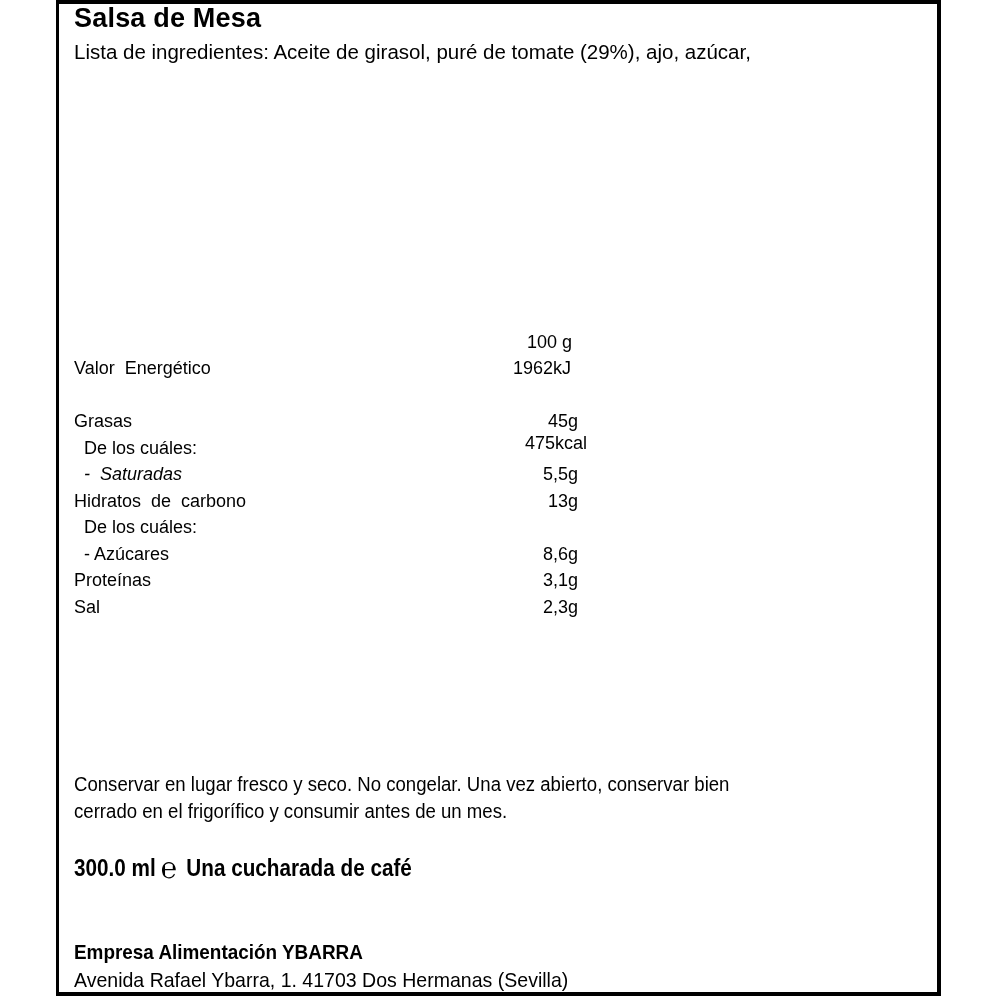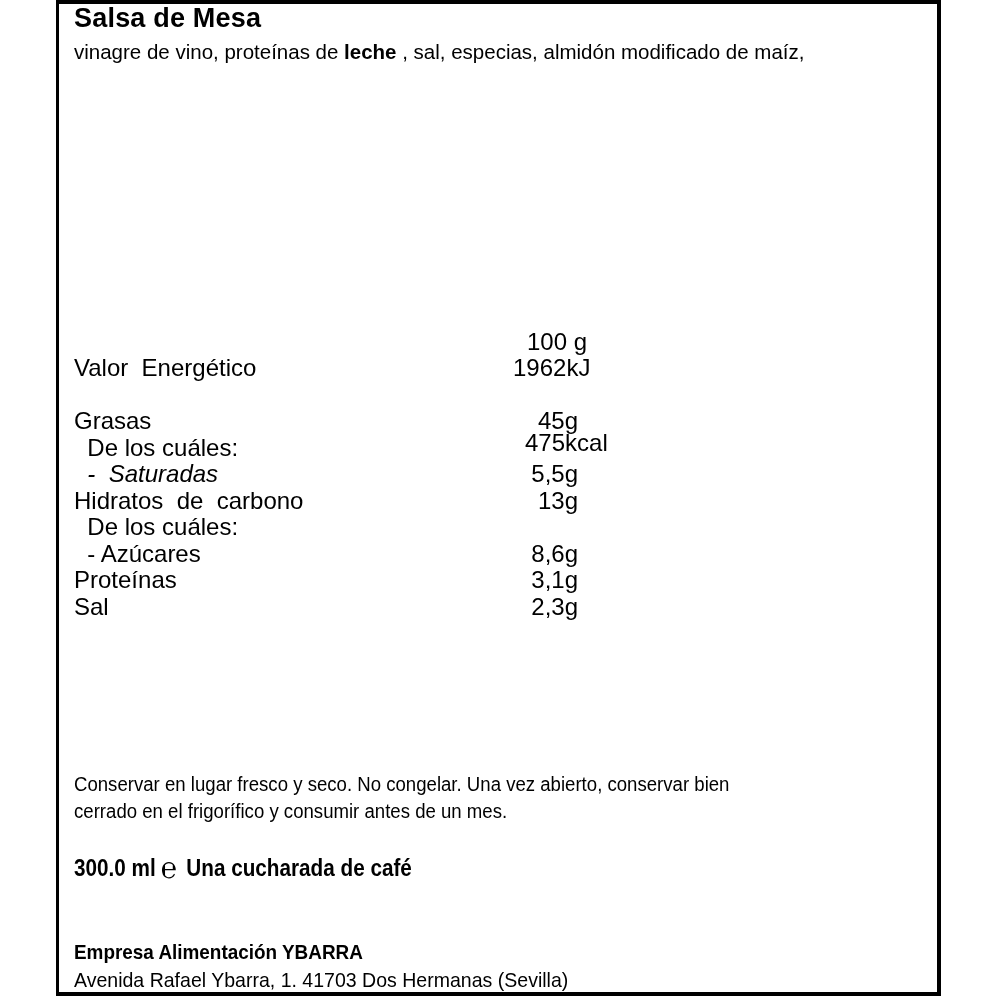--- a/index.html
+++ b/index.html
@@ -6,39 +6,39 @@
   body { width:1000px; height:1000px; position:relative; overflow:hidden;
          font-family:"Liberation Sans", sans-serif; color:#000; }
   .label-box { position:absolute; left:56px; top:0; width:885px; height:996px;
                border-left:3px solid #000; border-right:4px solid #000;
                border-top:4px solid #000; border-bottom:4px solid #000;
                box-sizing:border-box; }
   .abs { position:absolute; white-space:nowrap; }
   .title { left:74px; top:3px; font-size:27px; font-weight:bold; letter-spacing:0.2px; }
   .ingredients { left:74px; top:39px; width:860px; font-size:20.5px; line-height:26.5px; white-space:normal; }
   .ingredients p { margin:0; white-space:nowrap; }
-  .nutri { font-size:24px; line-height:26.7px; }
+  .nutri { font-size:18px; line-height:26.7px; }
   .nutri-label { left:74px;text-align:center; }
   .nutri-val { text-align:left; }
   .storage { left:74px; top:771px; font-size:20px; line-height:26.5px; transform:scaleX(0.93); transform-origin:left top; }
   .storage p { margin:0; }
   .serving { left:74px; top:855px; font-size:23px; font-weight:bold; transform:scaleX(0.9); transform-origin:left top; }
   .estimate-mark { display:inline-block; font-weight:normal; font-size:30px; line-height:20px; margin:0 10px 0 6px; vertical-align:-2px; }
   .company { left:74px; top:940px; font-size:21px; font-weight:bold; transform:scaleX(0.9); transform-origin:left top; }
   .address { left:74px; top:968px; font-size:21px; transform:scaleX(0.93); transform-origin:left top; }
 </style>
 </head>
 <body>
 
 <div class="label-box"></div>
 
 <div class="abs title">Salsa de Mesa</div>
 
 <div class="abs ingredients">
-  <p><span>vinagre de vino, proteínas de </span><b>leche</b><span> , sal, especias, almidón modificado de maíz,</span></p>
+  <p>Lista de ingredientes: Aceite de girasol, puré de tomate (29%), ajo, azúcar,</p>
 </div>
 
 <div>
   <div class="abs nutri" style="left:527px; top:329px;">100 g</div>
 
   <div class="abs nutri nutri-label" style="top:355px; white-space:pre;">Valor  Energético</div>
   <div class="abs nutri" style="left:513px; top:355px;">1962kJ</div>
   <div class="abs nutri" style="left:525px; top:382px;margin-top:48px;">475kcal</div>
 
   <div class="abs nutri nutri-label" style="top:408px;">Grasas</div>

